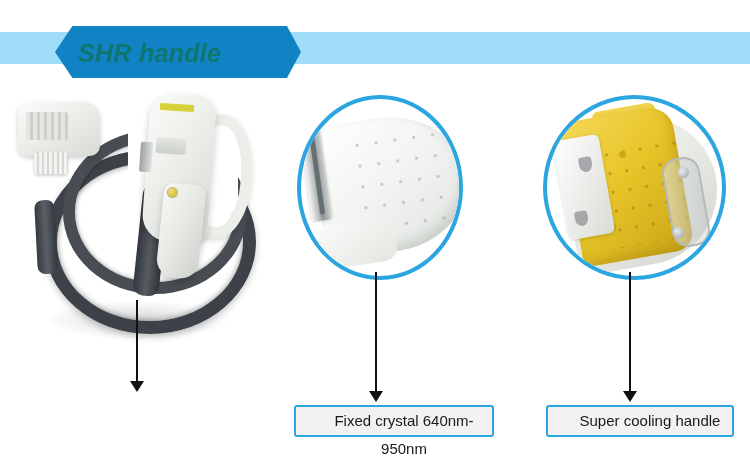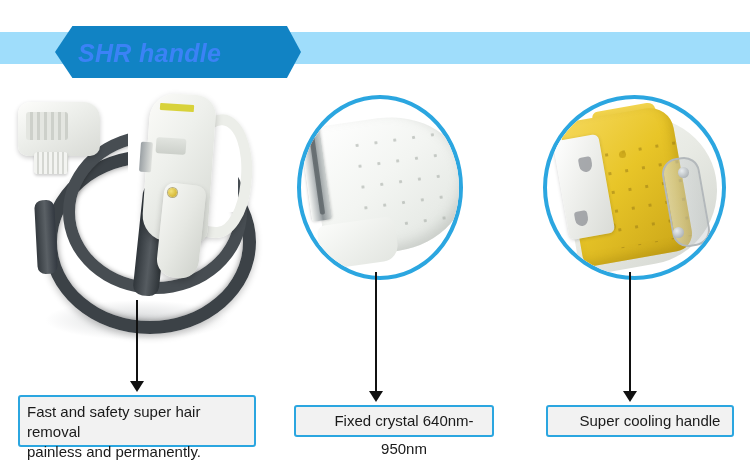--- a/index.html
+++ b/index.html
@@ -55,21 +55,21 @@
     -webkit-clip-path: polygon(0% 0%, 46% 0%, 100% 50%, 46% 100%, 0% 100%);
     clip-path: polygon(0% 0%, 46% 0%, 100% 50%, 46% 100%, 0% 100%);
   }
   .banner-title {
     position: absolute;
     left: 78px;
     top: 34px;
     width: 210px;
     height: 38px;
     line-height: 38px;
-    color: #3b82f6;
+    color: #0f766e;
     font-size: 25px;
     font-weight: bold;
     font-style: italic;
     letter-spacing: 0.3px;
     white-space: nowrap;
     font-family: "Liberation Sans", sans-serif;
   }
 
   
   .photo-main {
@@ -456,22 +456,18 @@
 
   <div class="arrow" style="left:136px; top:300px; height:82px;"></div>
   <div class="arrow-head" style="left:130px; top:381px;"></div>
 
   <div class="arrow" style="left:375px; top:272px; height:120px;"></div>
   <div class="arrow-head" style="left:369px; top:391px;"></div>
 
   <div class="arrow" style="left:629px; top:272px; height:120px;"></div>
   <div class="arrow-head" style="left:623px; top:391px;"></div>
 
-  <div class="callout" id="callout-removal">
-    <div>Fast and safety super hair removal</div>
-    <div>painless and permanently.</div>
-  </div>
 
   <div class="callout" id="callout-crystal">Fixed crystal 640nm-950nm</div>
 
   <div class="callout" id="callout-cooling">Super cooling handle</div>
 
 </div>
 
 </body></html>

